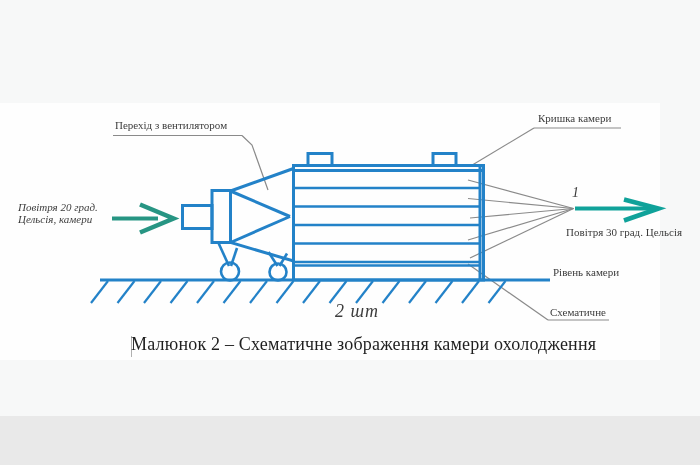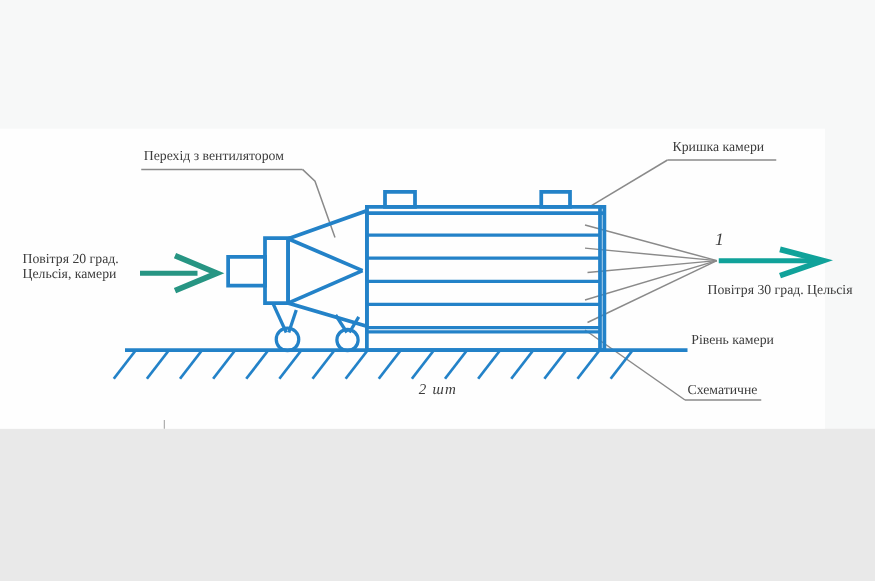--- a/index.html
+++ b/index.html
@@ -8,46 +8,46 @@
     --arrow-green-right:#10a29a;
     --leader-gray:#8a8a8a;
     --text-dark:#3c3c3c;
     --caption-dark:#1f1f1f;
     --page-bg:#f7f8f8;
     --content-bg:#fefefe;
   }
   html,body{margin:0;padding:0;}
   body{background:#e9e9e9;}
   #canvas{
-    position:relative;width:700px;height:343px;overflow:hidden;
+    position:relative;width:700px;height:416px;overflow:hidden;
     background:var(--page-bg);
     font-family:"Liberation Serif",serif;
   }
   #content-area{
     position:absolute;left:0;top:103px;width:660px;height:257px;
     background:var(--content-bg);
   }
   svg{position:absolute;left:0;top:0;}
   .blue{stroke:var(--line-blue);fill:none;}
   .leader{stroke:var(--leader-gray);stroke-width:1.2;fill:none;}
   .greenL{stroke:var(--arrow-green-left);fill:none;}
   .greenR{stroke:var(--arrow-green-right);fill:none;}
   .lbl{
     position:absolute;color:var(--text-dark);font-size:11px;line-height:12px;
     white-space:nowrap;
   }
   .lbl-italic{font-style:italic;}
-  .two-line{line-height:11.5px;}
+  .two-line{line-height:11.5px;font-style:italic;}
   #caption{
     position:absolute;left:131px;top:333px;width:520px;
     color:var(--caption-dark);font-size:18px;line-height:22px;white-space:nowrap;
     letter-spacing:0.2px;
   }
   #item-ref{font-size:14px;}
-  #quantity-note{font-size:12px;letter-spacing:1px;}
+  #quantity-note{font-size:18px;letter-spacing:1px;}
 </style>
 </head>
 <body>
 
 <div id="canvas">
 
   <div id="content-area"></div>
 
   <svg width="700" height="465" viewBox="0 0 700 465">
 
@@ -147,14 +147,15 @@
   <div class="lbl" style="left:566px;top:226px;">Повітря 30 град. Цельсія</div>
 
   <div class="lbl" style="left:553px;top:266px;">Рівень камери</div>
 
   <div class="lbl" style="left:550px;top:306px;">Схематичне</div>
 
   <div class="lbl lbl-italic" id="item-ref" style="left:572px;top:187px;">1</div>
 
   <div class="lbl lbl-italic" id="quantity-note" style="left:335px;top:305px;">2 шт</div>
 
+  <div id="caption">Малюнок 2 – Схематичне зображення камери охолодження</div>
 
 </div>
 
 </body></html>

